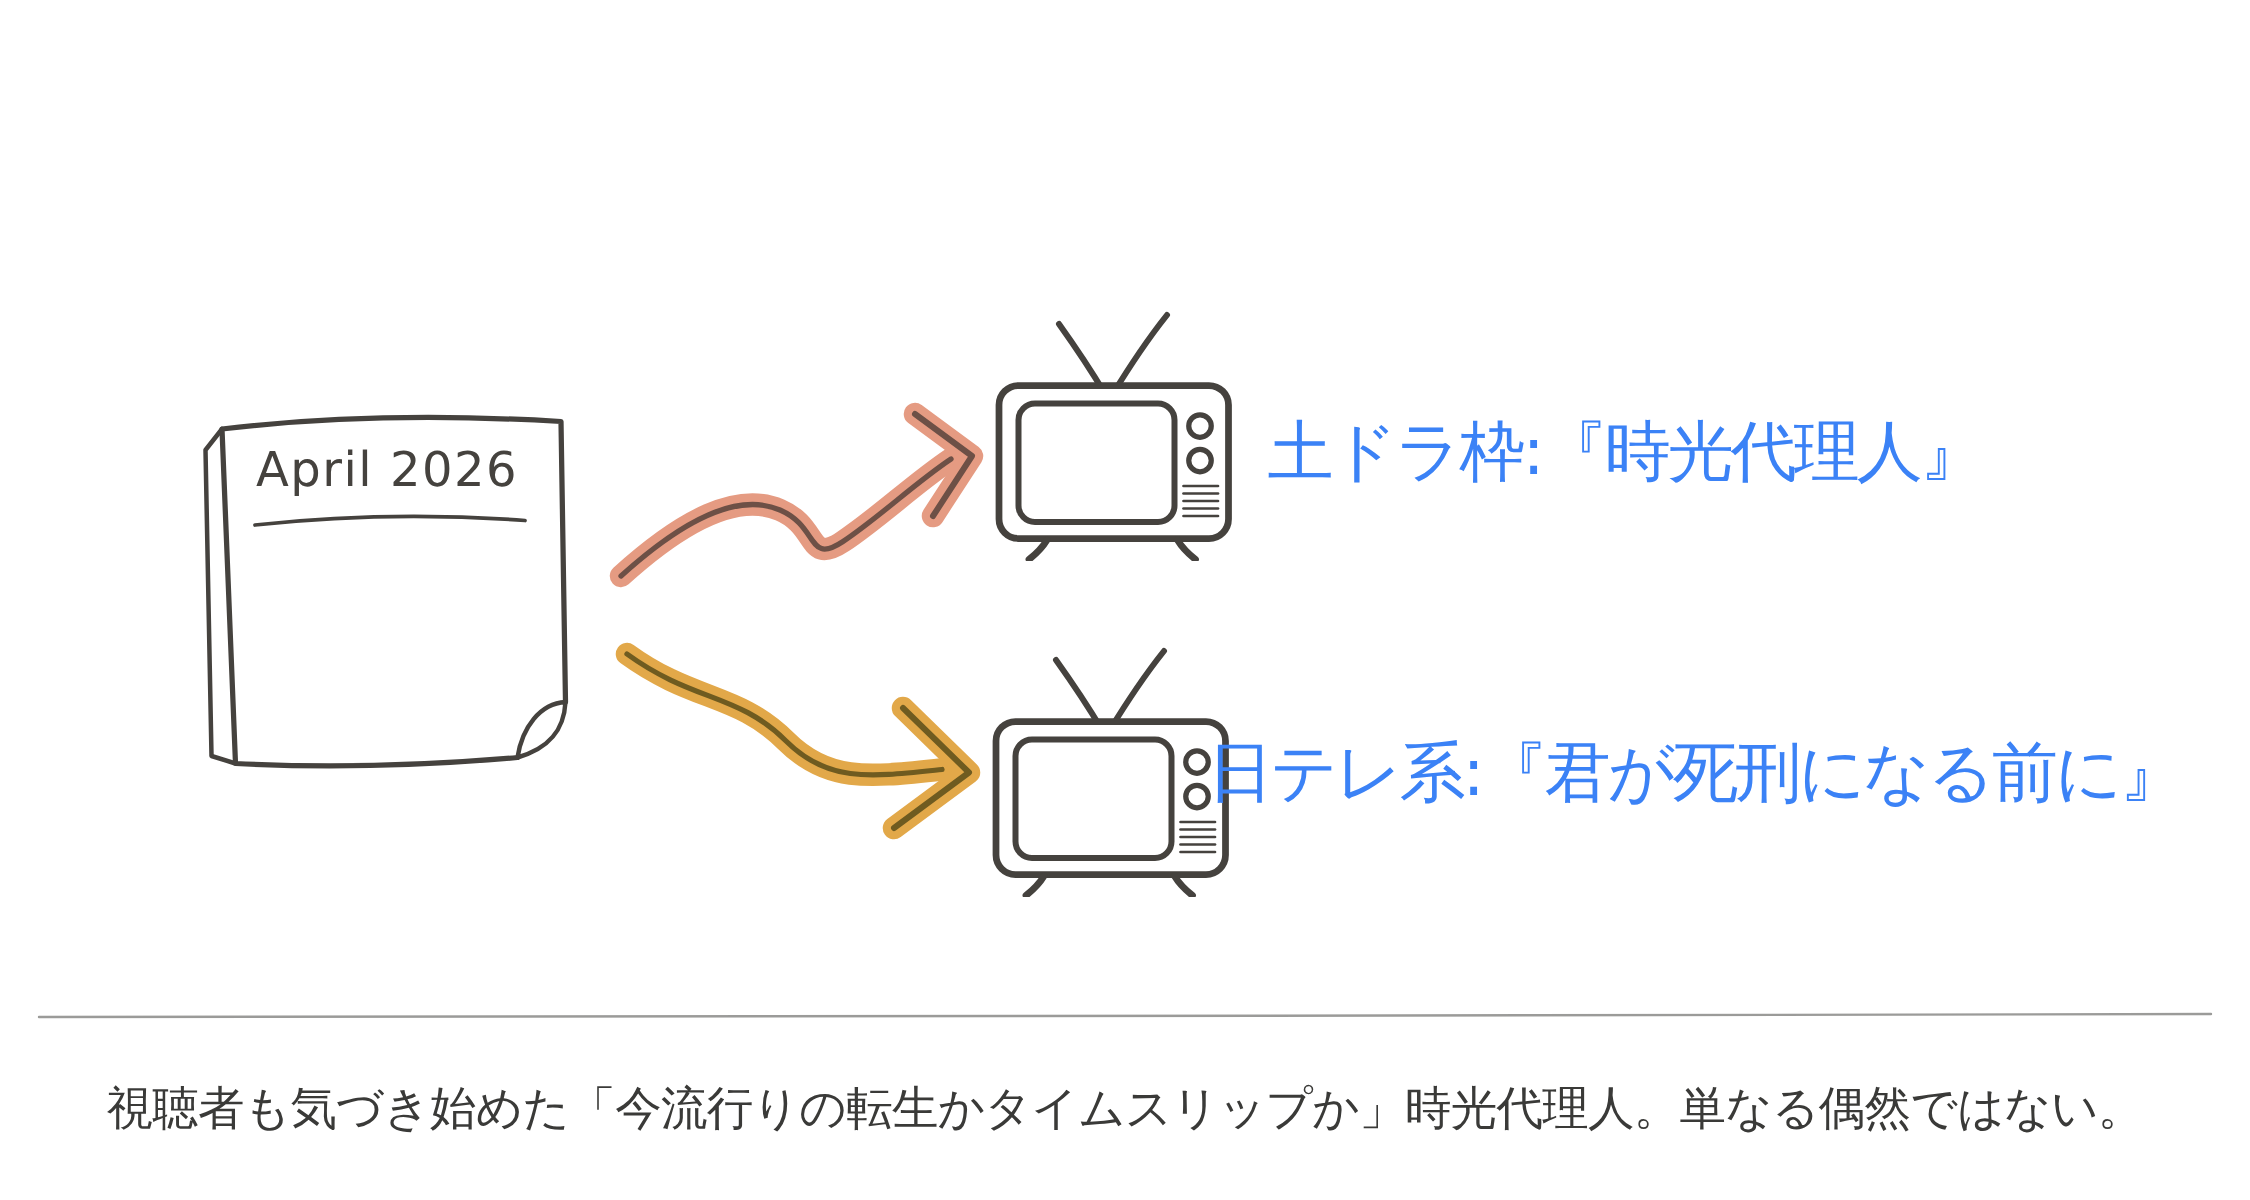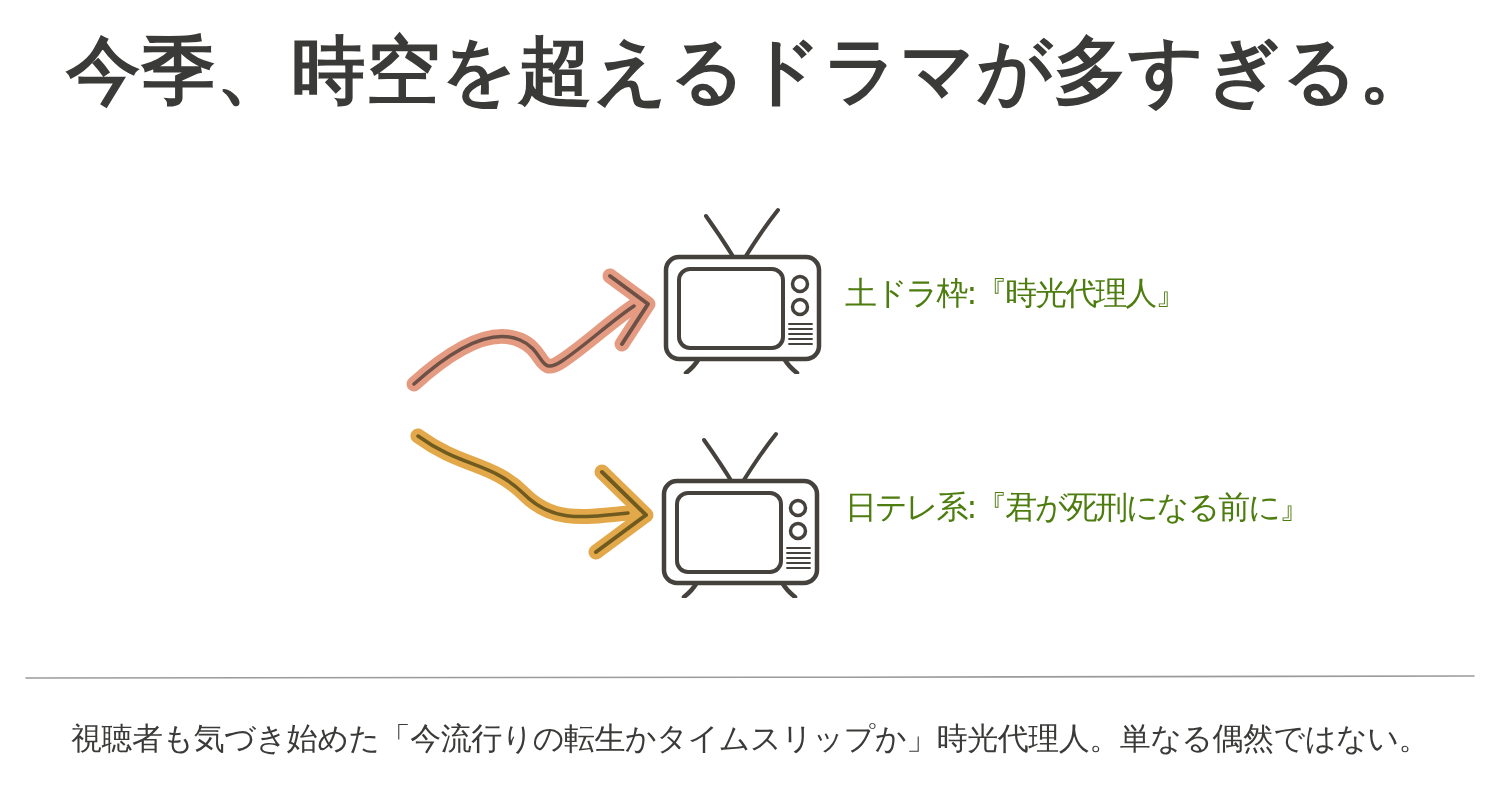--- a/index.html
+++ b/index.html
@@ -43,50 +43,58 @@
   .arrow { position: absolute; width: 258px; height: 148px; }
   .arrow-1 { left: 404px; top: 250px; }
   .arrow-2 { left: 404px; top: 412px; }
 
   .tv { position: absolute; width: 180px; height: 178px; }
   .tv-1 { left: 652px; top: 196px; }
   .tv-2 { left: 650px; top: 420px; }
 
   .branch-label {
     position: absolute;
-    font-size: 32px;
+    font-size: 44px;
     font-weight: 500;
     letter-spacing: -2px;
     white-space: nowrap;
-    color: #4d7c0f;
+    color: #3b82f6;
   }
   .branch-label-1 { left: 845px; top: 272px; }
-  .branch-label-2 { left: 845px; top: 486px; }
+  .branch-label-2 { left: 805px; top: 486px; }
 
   .divider { position: absolute; left: 24px; top: 672px; }
 
   .footer {
     position: absolute;
     left: 0; top: 718px;
     width: 1500px;
     text-align: center;
     font-size: 31px;
     font-weight: 500;
     letter-spacing: -0.5px;
     white-space: nowrap;
     color: #3a3a38;
   }
 </style>
 </head>
 <body>
 
 <div class="stage">
 
-  <div class="title">今季、時空を超えるドラマが多すぎる。</div>
 
+  <div class="note">
+    <svg width="268" height="268" viewBox="0 0 268 268">
+      <path d="M24,32 L13,46 L17,250 L33,255" fill="none" stroke="#45423e" stroke-width="3" stroke-linecap="round" stroke-linejoin="round"></path>
+      <path d="M24,32 C100,23 182,23 250,27 L253,214 L221,251 C140,258 72,257 33,255 L24,32 Z" fill="#ffffff" stroke="#45423e" stroke-width="3.5" stroke-linecap="round" stroke-linejoin="round"></path>
+      <path d="M253,214 C236,215 224,231 221,251 C242,245 252,233 253,214 Z" fill="#ffffff" stroke="#45423e" stroke-width="3" stroke-linejoin="round"></path>
+      <path d="M46,96 C110,89 172,89 226,93" fill="none" stroke="#45423e" stroke-width="2.5" stroke-linecap="round"></path>
+    </svg>
+    <div class="note-text">April 2026</div>
+  </div>
 
   <svg class="arrow arrow-1" viewBox="0 0 258 148">
     <path d="M10,134 C52,96 88,78 116,90 C142,101 134,127 158,111 C182,95 206,72 230,56" fill="none" stroke="#e59b82" stroke-width="15" stroke-linecap="round" stroke-linejoin="round"></path>
     <path d="M206,26 L244,54 L218,94" fill="none" stroke="#e59b82" stroke-width="15" stroke-linecap="round" stroke-linejoin="round"></path>
     <path d="M10,134 C52,96 88,78 116,90 C142,101 134,127 158,111 C182,95 206,72 230,56" fill="none" stroke="#6d5046" stroke-width="3.5" stroke-linecap="round" stroke-linejoin="round"></path>
     <path d="M206,26 L244,54 L218,94" fill="none" stroke="#6d5046" stroke-width="4" stroke-linecap="round" stroke-linejoin="round"></path>
   </svg>
 
   <svg class="arrow arrow-2" viewBox="0 0 258 148">
     <path d="M14,24 C58,56 88,50 120,82 C148,110 176,106 224,101" fill="none" stroke="#e2a849" stroke-width="15" stroke-linecap="round" stroke-linejoin="round"></path>

